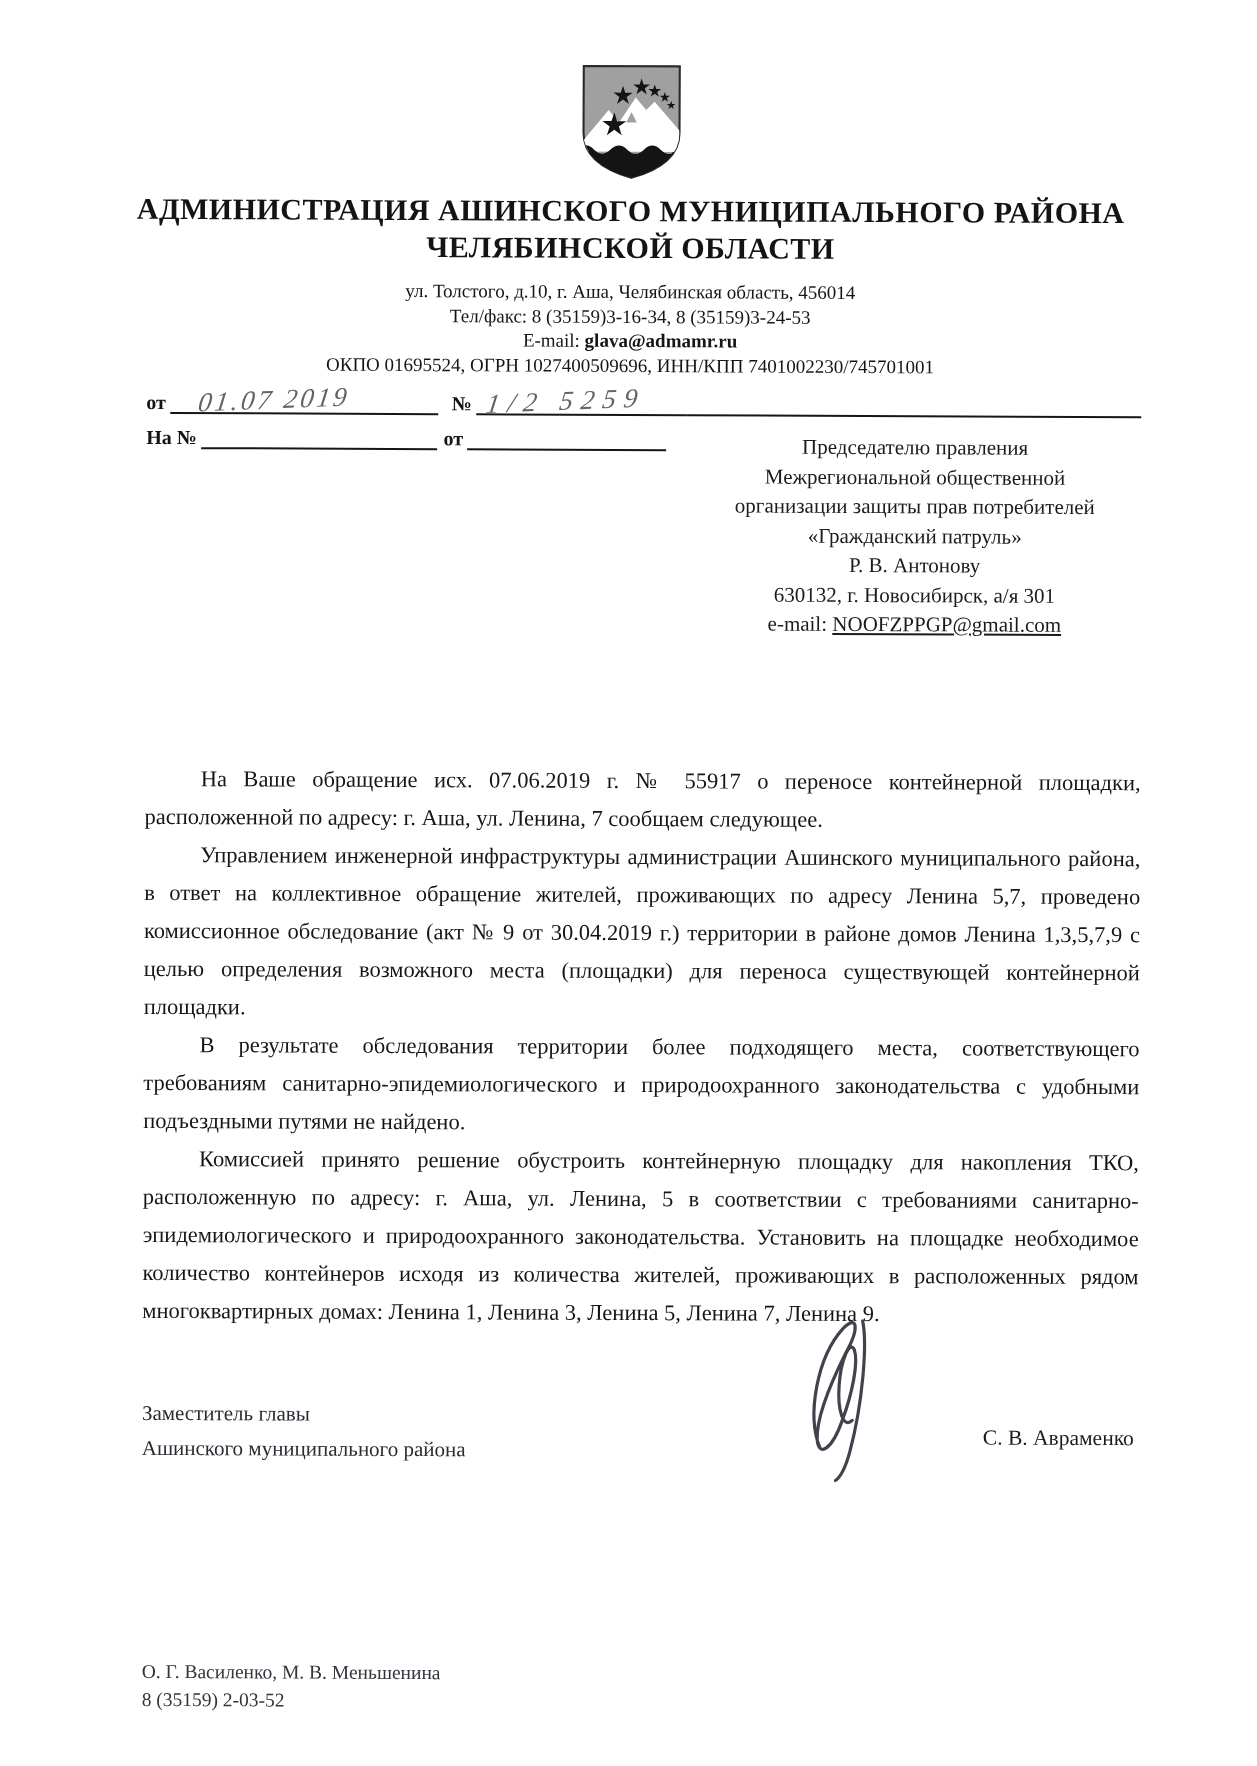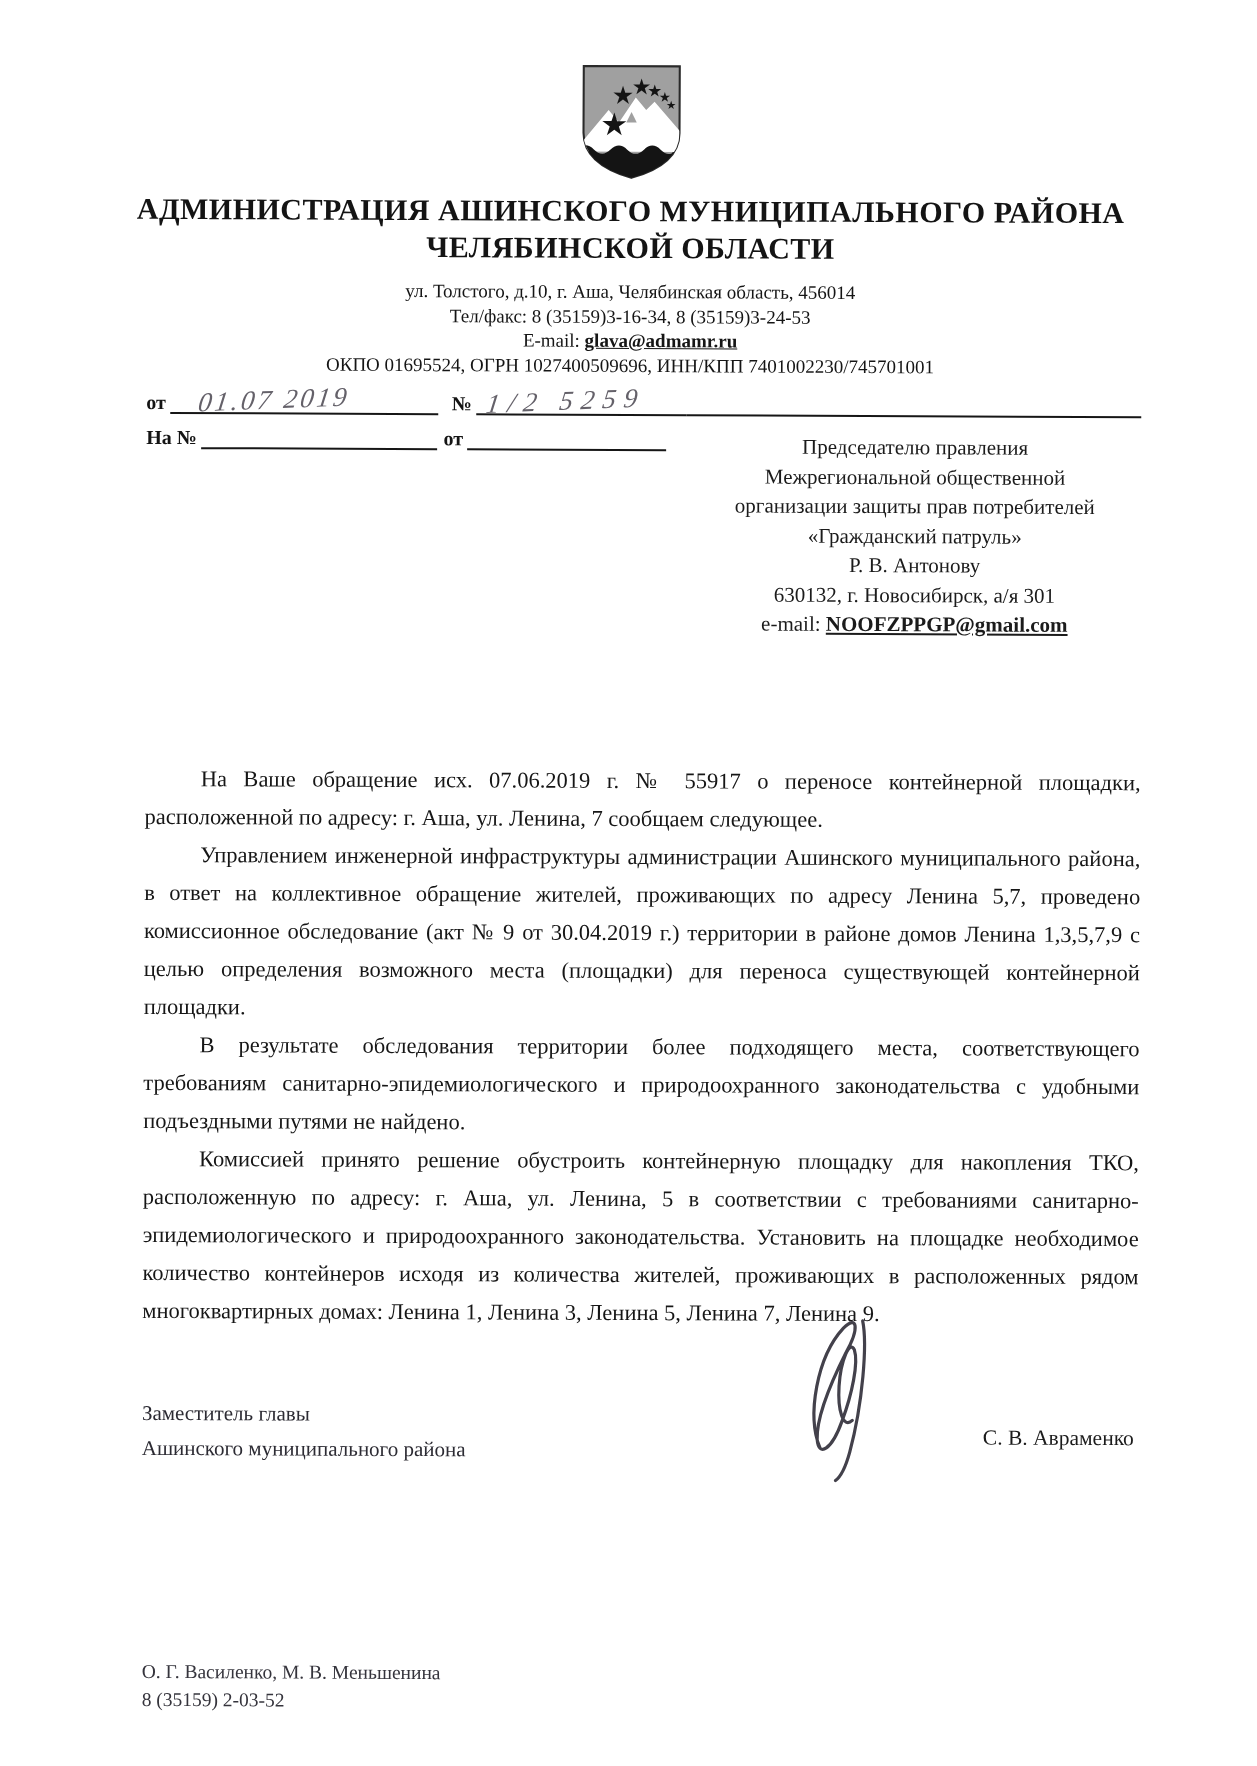--- a/index.html
+++ b/index.html
@@ -20,21 +20,21 @@
   
   .org-title{
     position:absolute;top:192px;left:0;width:100%;
     text-align:center;font-weight:bold;font-size:30px;line-height:37px;
     letter-spacing:0.5px;color:#141414;
   }
   .contact{
     position:absolute;top:280px;left:0;width:100%;
     text-align:center;font-size:19px;line-height:24.5px;color:#151515;
   }
-  .contact .email-addr{font-weight:bold;text-decoration:underline;}
+  .contact .email-addr{font-weight:bold;}
 
   
   .reference{position:absolute;left:145px;right:117px;top:390px;font-size:20px;color:#141414;}
   .ref-row{display:flex;align-items:flex-end;}
   .ref-row + .ref-row{margin-top:9px;}
   .ref-label{font-weight:bold;white-space:nowrap;padding-right:4px;text-align:right;}
   .blank{
     display:inline-block;position:relative;
     border-bottom:2px solid #161616;height:24px;
     vertical-align:baseline;
@@ -45,21 +45,21 @@
     font-style:italic;font-size:27px;color:#4a4650;
     transform:rotate(-2.5deg) skewX(-10deg);
     white-space:nowrap;letter-spacing:3px;opacity:.85;
   }
 
   
   .recipient{
     position:absolute;top:432px;right:118px;width:450px;
     text-align:center;font-size:21px;line-height:29.5px;color:#1b1b1b;
   }
-  .recipient .email-addr{text-decoration:underline;font-weight:bold;}
+  .recipient .email-addr{text-decoration:underline;}
 
   
   .body-text{
     position:absolute;left:145px;right:116px;top:762px;
     font-size:22.5px;line-height:38px;text-align:justify;color:#161616;
   }
   .body-text p{margin:0;text-indent:56px;}
 
   
   .sig-block{position:absolute;left:145px;top:1398px;font-size:21px;line-height:35px;color:#2c2b33;}

